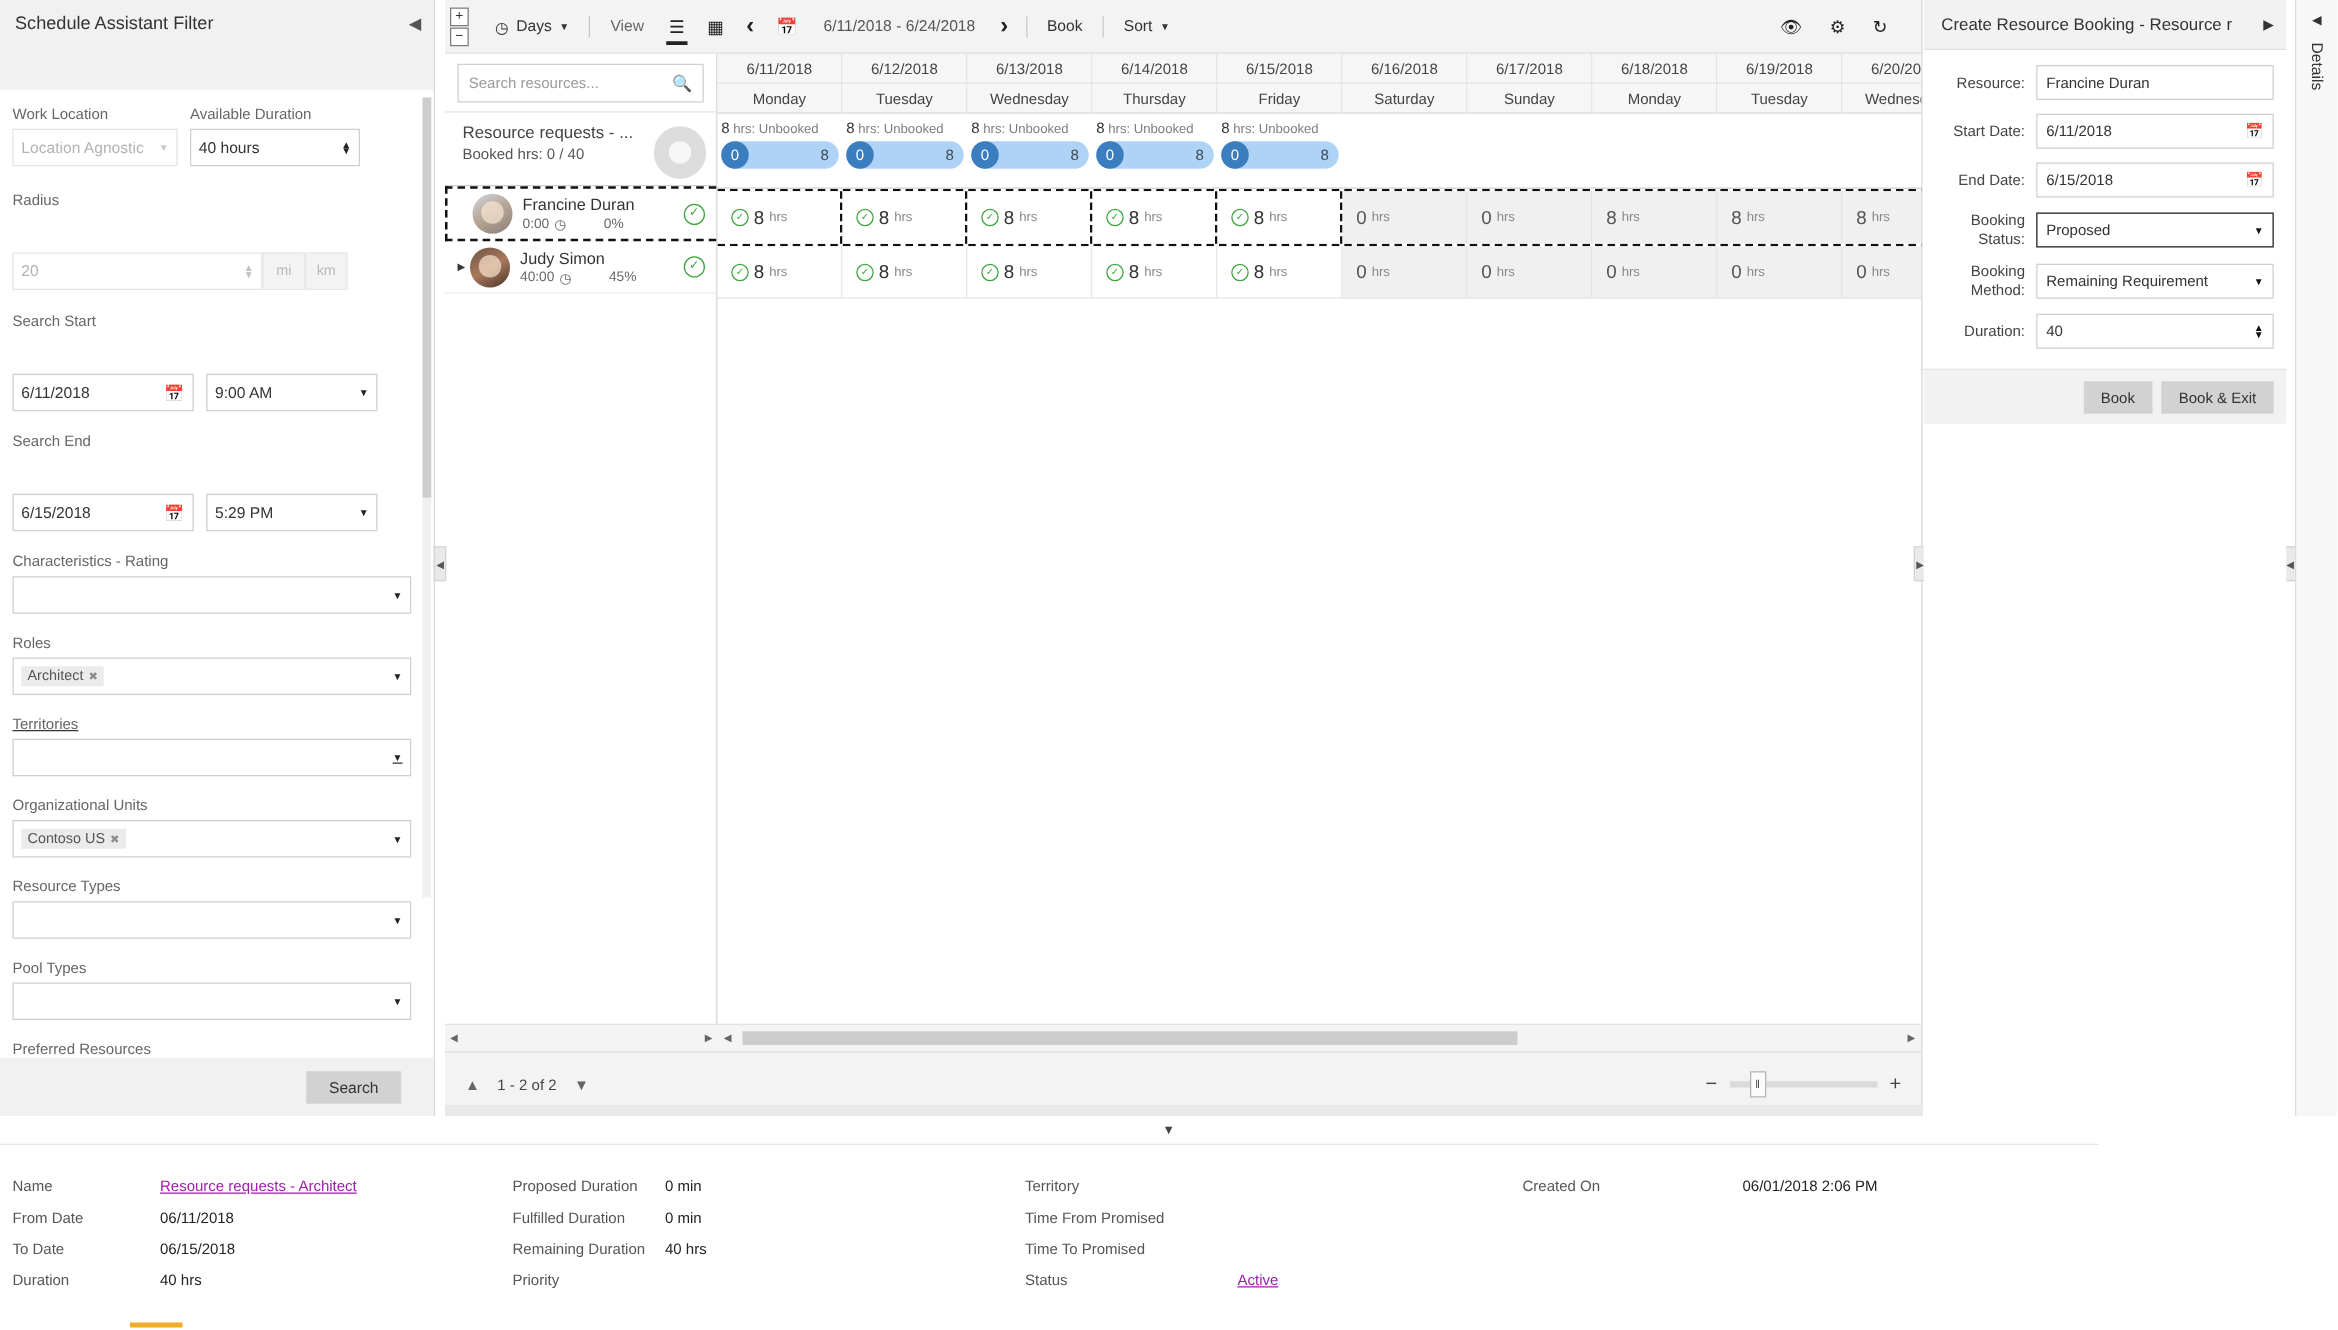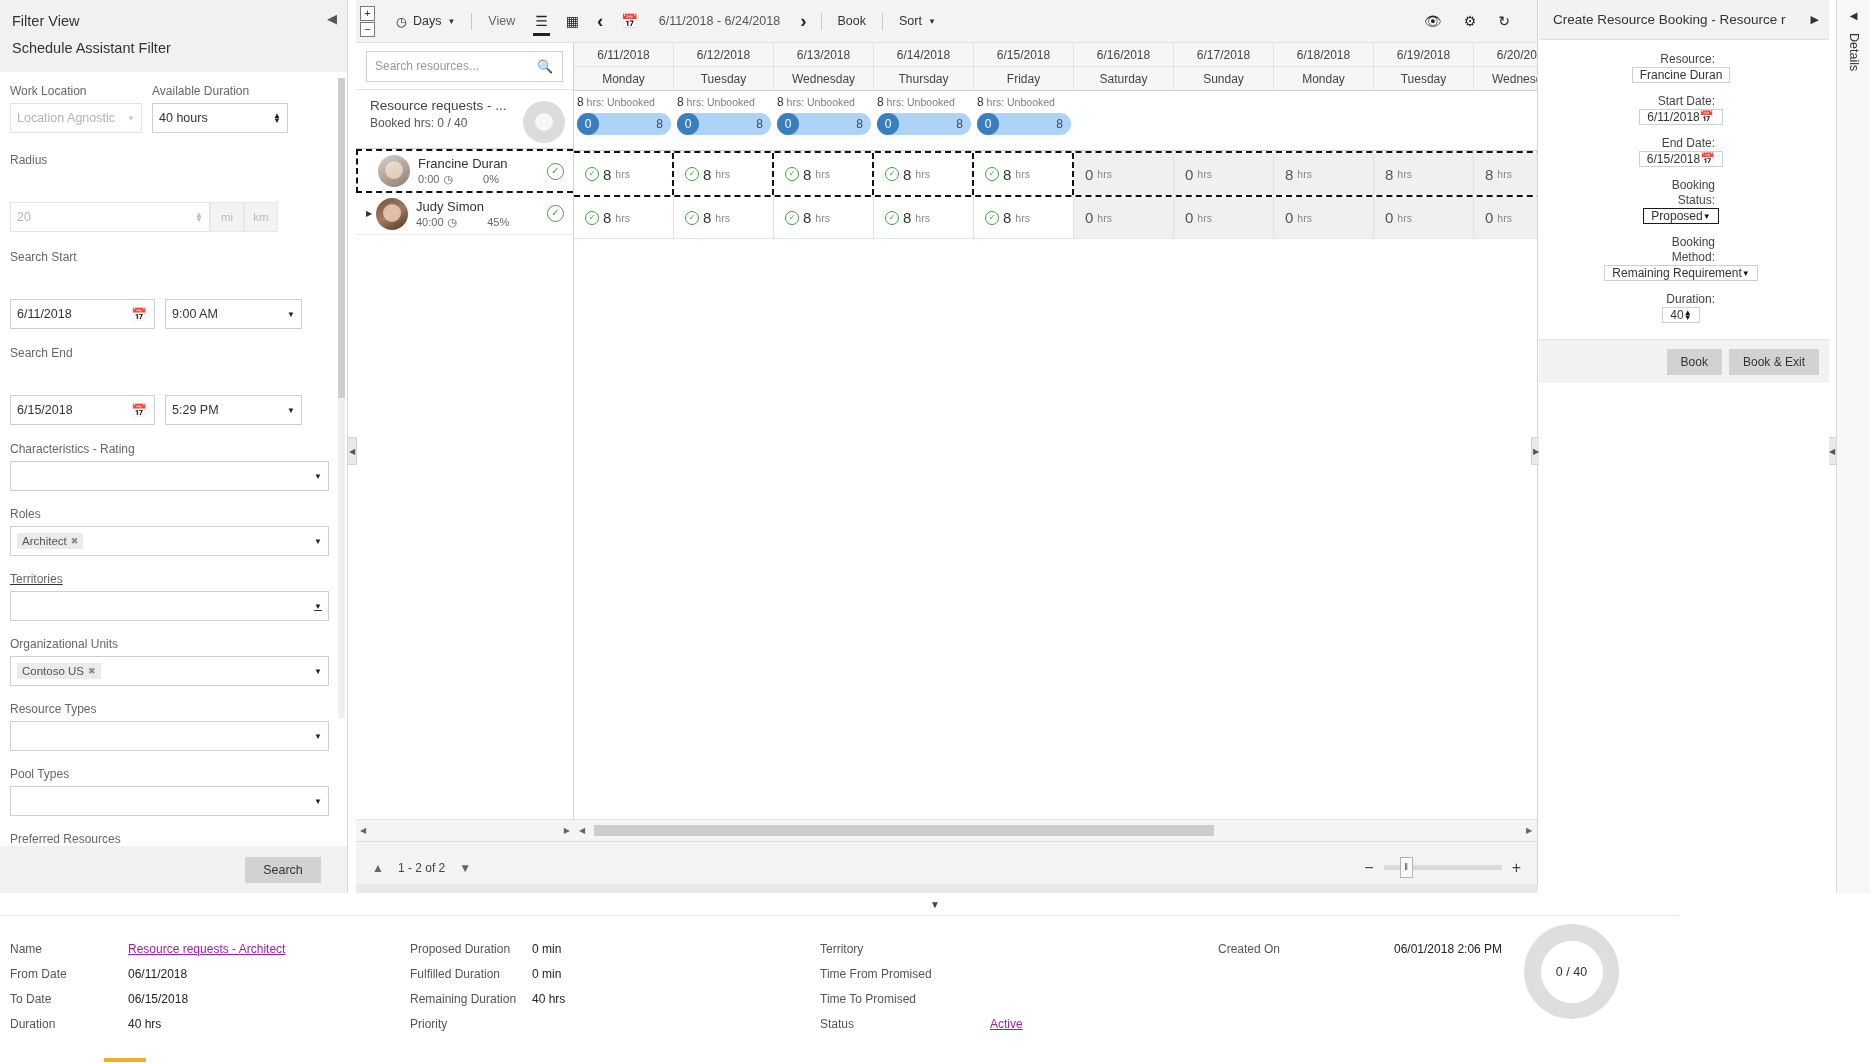--- a/index.html
+++ b/index.html
@@ -228,21 +228,21 @@
   #book-panel {
     position:absolute; left:1539px; top:0; width:290px; height:893px; background:#fff;
   }
   #bp-head {
     height:40px; background:#f2f2f2; border-bottom:1px solid #e0e0e0;
     display:flex; align-items:center; padding:0 10px 0 14px;
     font-size:13.5px; color:#333;
   }
   #bp-head .fwd { margin-left:auto; font-size:11px; color:#333; cursor:pointer; }
   #bp-form { padding:12px 10px 0 4px; }
-  .bprow { display:flex; align-items:center; margin-bottom:11px;flex-direction:column; }
+  .bprow { display:flex; align-items:center; margin-bottom:11px; }
   .bplbl {
     width:86px; text-align:right; padding-right:9px; font-size:12px; color:#444;
     flex:none; line-height:1.25;
   }
   .bpfield {
     flex:1; height:28px; border:1px solid #cfcfcf; display:flex; align-items:center;
     padding:0 7px; font-size:12px; color:#333; background:#fff;
   }
   .bpfield.focus { border:1.6px solid #1a1a1a; }
   .bpfield .cal { margin-left:auto; font-size:12px; color:#333; }
@@ -321,21 +321,20 @@
   #sched-fade {
     position:absolute; left:356px; top:884px; width:1182px; height:9px;
     background:#e9e9e9;
   }
 </style>
 </head>
 <body>
 
 <div id="filter-panel">
   <div id="filter-head">
-    <div id="filter-title">Filter View</div>
     <div id="filter-sub">Schedule Assistant Filter</div>
     <div id="filter-collapse">◀</div>
   </div>
 
   <div id="filter-body">
 
     <div class="frow" style="margin-top:12px;">
       <div class="fgroup" style="width:132px;margin-top:0;">
         <div class="flabel">Work Location</div>
         <div class="finput disabled">
@@ -856,17 +855,14 @@
         <span class="bkey">Status</span>
         <span class="bval"><a href="#">Active</a></span>
       </div>
     </div>
   <div class="bcol" id="bcol4">
       <div class="brow">
         <span class="bkey">Created On</span>
         <span class="bval">06/01/2018 2:06 PM</span>
       </div>
     </div>
-  <div id="prog-ring">
-    <div class="inner">0 / 40</div>
-  </div>
 </div>
 <div id="taskbar-bit"></div>
 
 </body></html>

